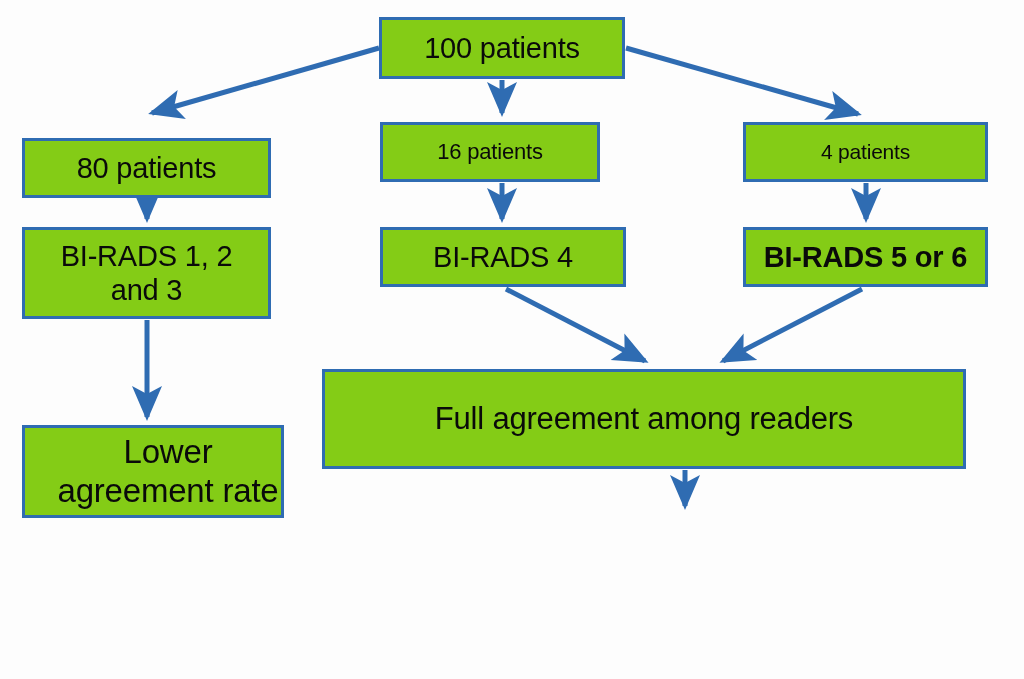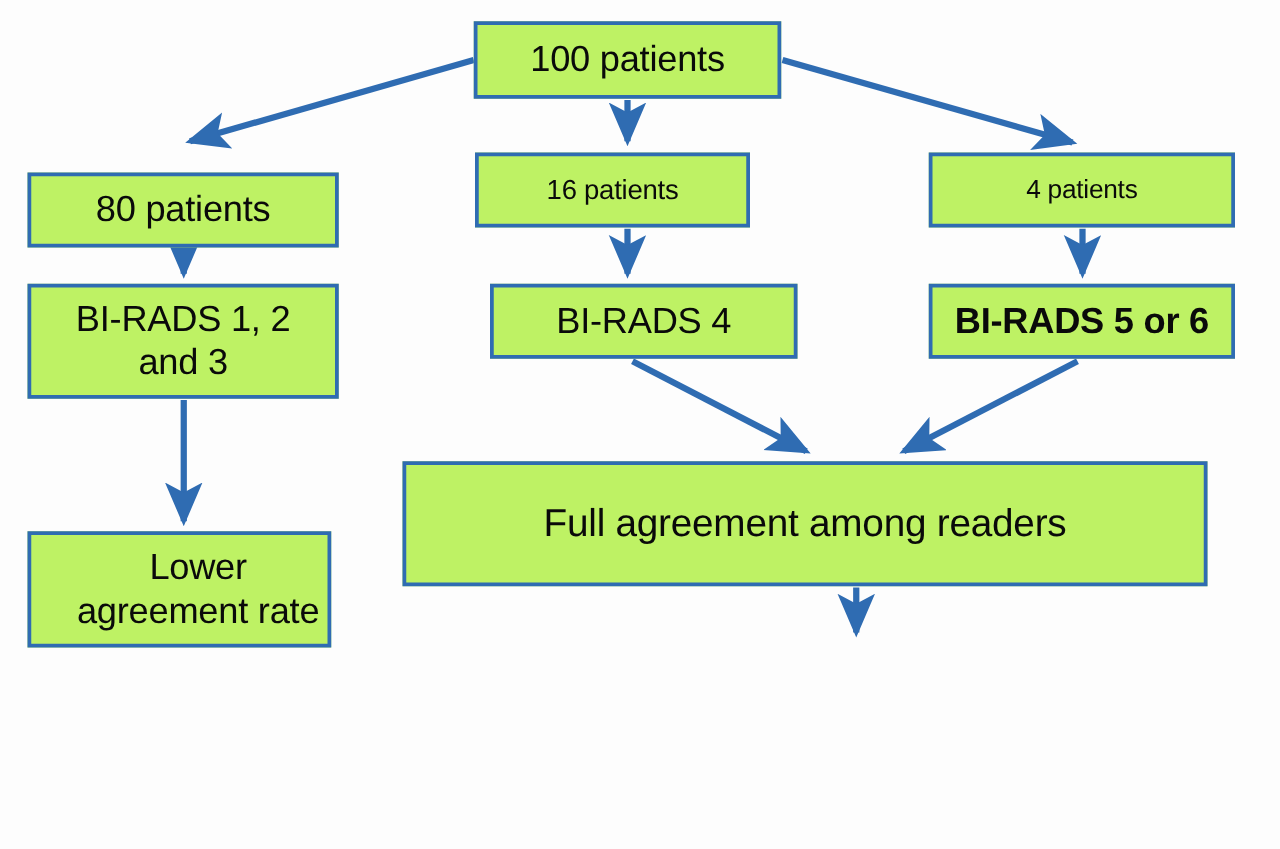--- a/index.html
+++ b/index.html
@@ -13,21 +13,21 @@
   #canvas {
     position: relative;
     width: 1024px;
     height: 679px;
     background: #fdfdfd;
     overflow: hidden;
   }
   .node {
     position: absolute;
     box-sizing: border-box;
-    background: #bef264;
+    background: #84cc16;
     border: 3px solid #2f6cb2;
     display: flex;
     align-items: center;
     justify-content: flex-end;
     text-align: center;
     color: #0a0a0a;
     line-height: 1.18;
     letter-spacing: -0.2px;
   }
   .node .lbl {
@@ -36,24 +36,24 @@
     white-space: pre-line;
   }
   
   #n-root       { left: 379px; top: 17px;  width: 246px; height: 62px;  font-size: 29px; }
   
   #n-80         { left: 22px;  top: 138px; width: 249px; height: 60px;  font-size: 29px; }
   #n-16         { left: 380px; top: 122px; width: 220px; height: 60px;  font-size: 22px; }
   #n-4          { left: 743px; top: 122px; width: 245px; height: 60px;  font-size: 21px; }
   
   #n-birads123  { left: 22px;  top: 227px; width: 249px; height: 92px;  font-size: 29px; }
-  #n-birads4    { left: 392px; top: 227px; width: 246px; height: 60px;  font-size: 29px; }
+  #n-birads4    { left: 380px; top: 227px; width: 246px; height: 60px;  font-size: 29px; }
   #n-birads56   { left: 743px; top: 227px; width: 245px; height: 60px;  font-size: 29px; font-weight: bold; }
   
-  #n-lower      { left: 22px;  top: 425px; width: 243px; height: 93px;  font-size: 29px; padding-left: 30px; }
+  #n-lower      { left: 22px;  top: 425px; width: 262px; height: 93px;  font-size: 33px; padding-left: 30px; }
   #n-full       { left: 322px; top: 369px; width: 644px; height: 100px; font-size: 31px; }
   
   #n-bottom     { left: 322px; top: 514px; width: 664px; height: 152px; font-size: 31px; }
 
   #arrows {
     position: absolute;
     left: 0; top: 0;
     width: 1024px;
     height: 679px;
     pointer-events: none;

